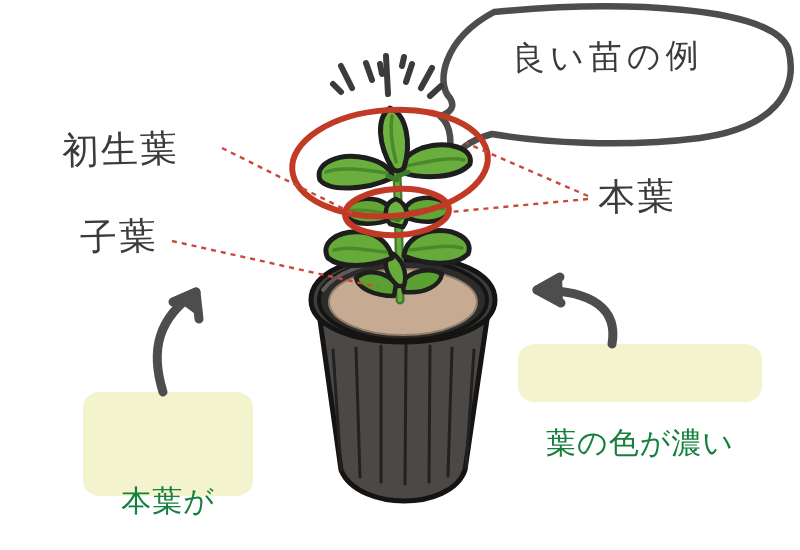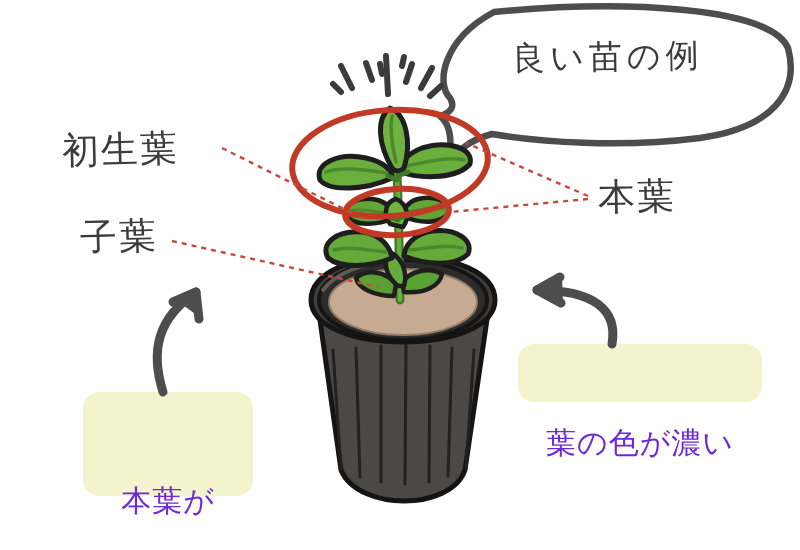--- a/index.html
+++ b/index.html
@@ -24,21 +24,21 @@
   #label-honba-right{left:598px;top:175px;font-size:37px;transform:rotate(-1deg);}
 
   
   #bubble-text{
     left:512px;top:38px;font-size:33px;color:#3b3b3b;letter-spacing:5px;
     font-family:"DejaVu Sans","Liberation Sans",sans-serif;transform:rotate(-1deg);
   }
 
   
   .note{
-    color:#6d28d9;font-family:"DejaVu Sans","Liberation Sans",sans-serif;
+    color:#15803d;font-family:"DejaVu Sans","Liberation Sans",sans-serif;
     letter-spacing:1px;text-align:center;
   }
   #note-leaves{left:88px;top:402px;width:160px;font-size:30px;line-height:1.32;}
   #note-color{left:524px;top:354px;width:232px;font-size:30px;}
 </style>
 </head>
 <body>
 
 <div id="stage">
 

